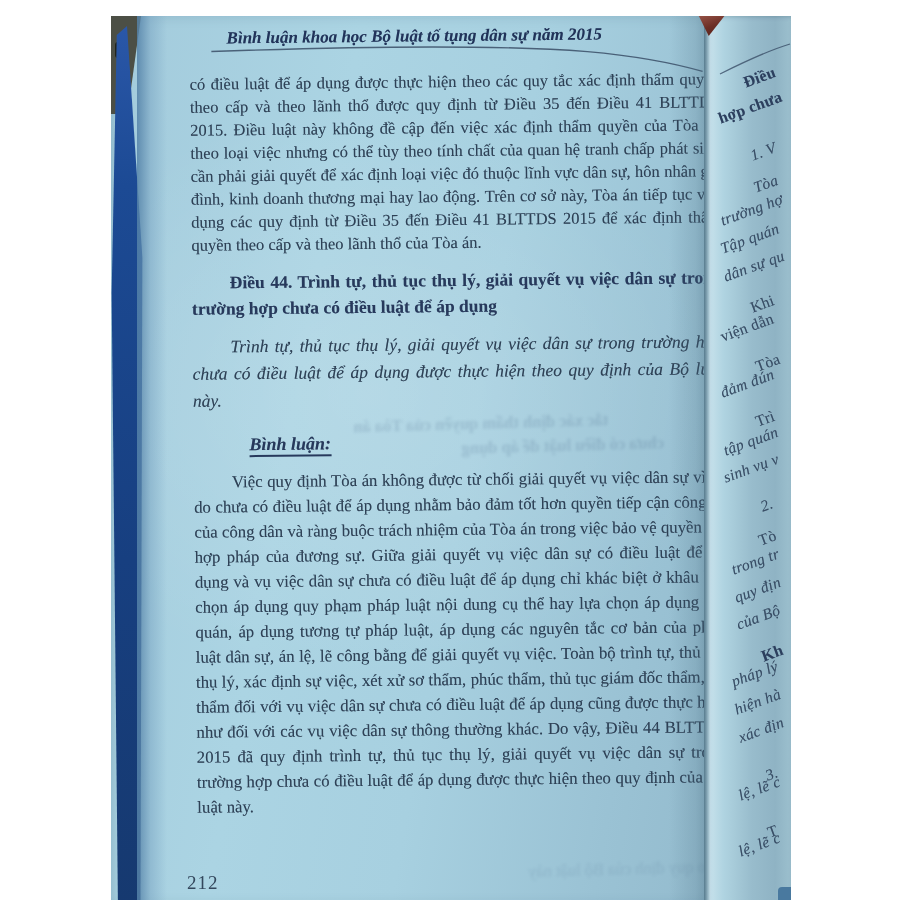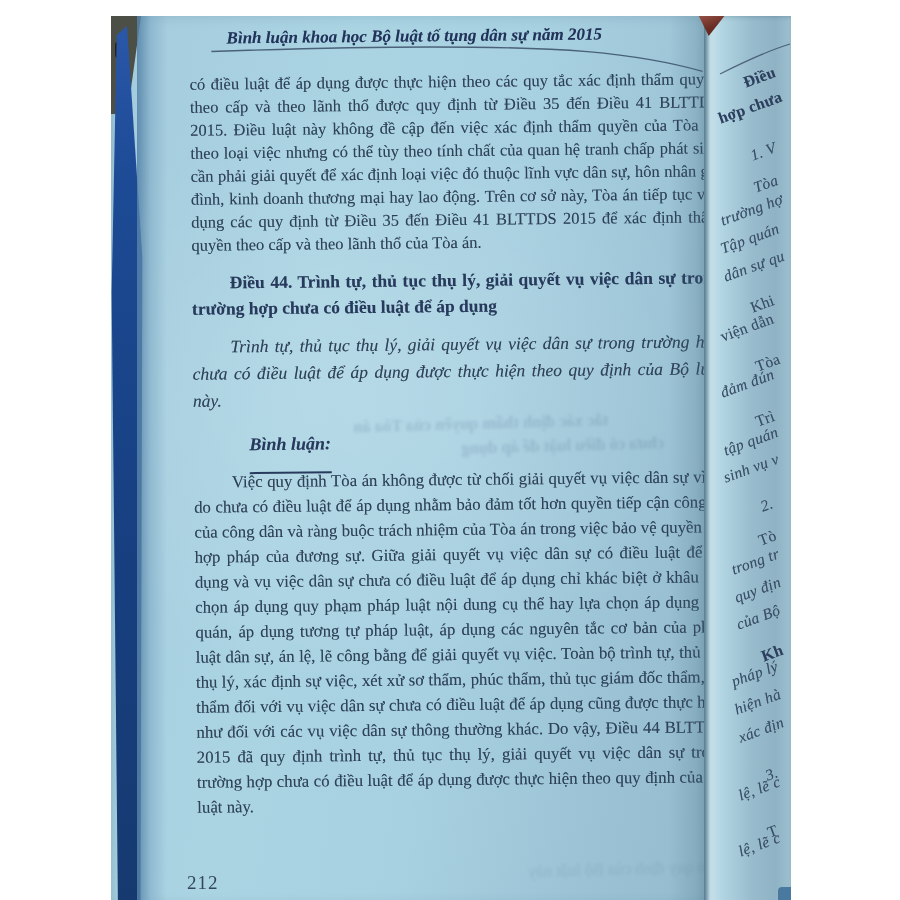--- a/index.html
+++ b/index.html
@@ -57,21 +57,21 @@
   .running-header{
     margin:10px 90px 0 10px;text-align:center;
     font-weight:bold;font-style:italic;font-size:17px;color:#21335a;white-space:nowrap;
   }
   .rule-svg{position:absolute;left:8px;top:24px;width:515px;height:40px;}
   .para{margin:0;text-align:justify;}
   .p1{margin-top:24px;font-size:16.5px;line-height:23px;}
   .article-heading{margin:13px 0 0 0;text-indent:38px;font-weight:bold;font-size:17.5px;line-height:26px;text-align:justify;color:#27395c;}
   .article-quote{margin:12px 0 0 0;text-indent:38px;font-style:italic;font-size:17.5px;line-height:27px;text-align:justify;}
   .comment-label{margin:20px 0 0 56px;font-weight:bold;font-style:italic;font-size:18px;color:#27395c;}
-  .comment-label span{border-bottom:2px solid #27395c;padding-bottom:18px;}
+  .comment-label span{border-bottom:2px solid #27395c;padding-bottom:1px;}
   .p2{margin-top:14px;text-indent:38px;font-size:16.8px;line-height:25px;}
   .page-number{position:absolute;left:76px;top:856px;font-size:19px;color:#33475c;letter-spacing:1px;}
   
   .ghost{position:absolute;transform:scaleX(-1) rotate(1deg);filter:blur(1.6px);opacity:.17;
     color:#2f4e74;font-weight:bold;font-size:16.5px;white-space:nowrap;}
   .ghost.g1{left:160px;top:398px;}
   .ghost.g2{left:268px;top:421px;}
   .ghost.g3{left:330px;top:845px;opacity:.12;font-weight:normal;}
 </style>
 </head>

